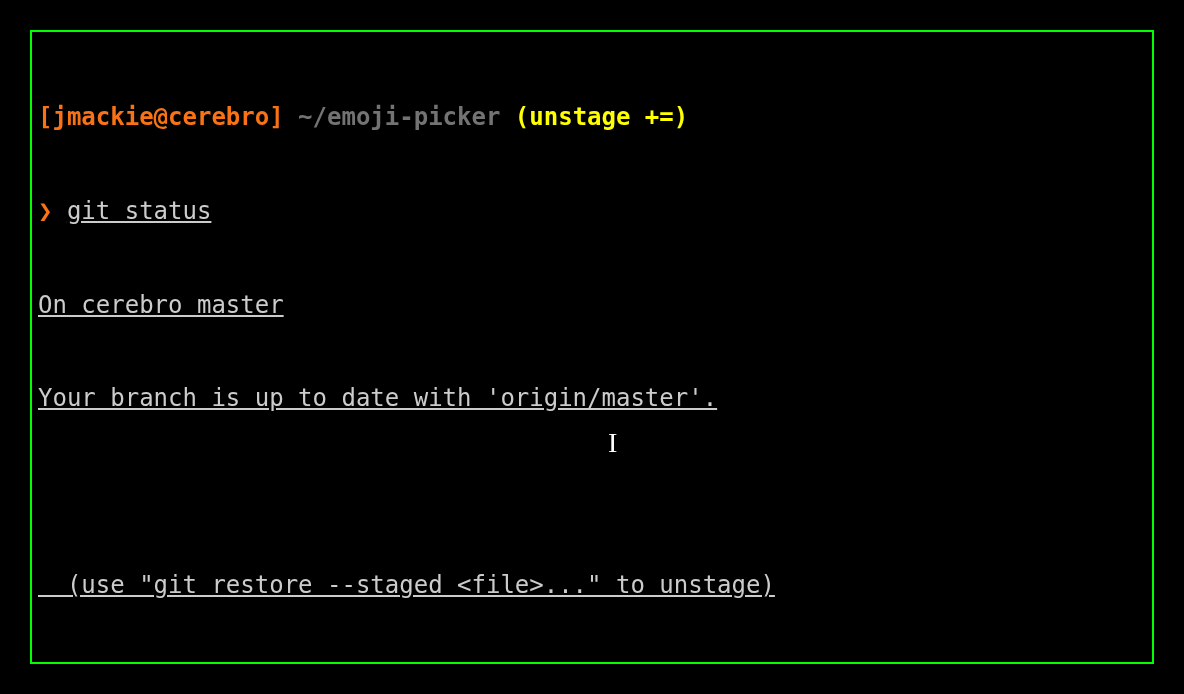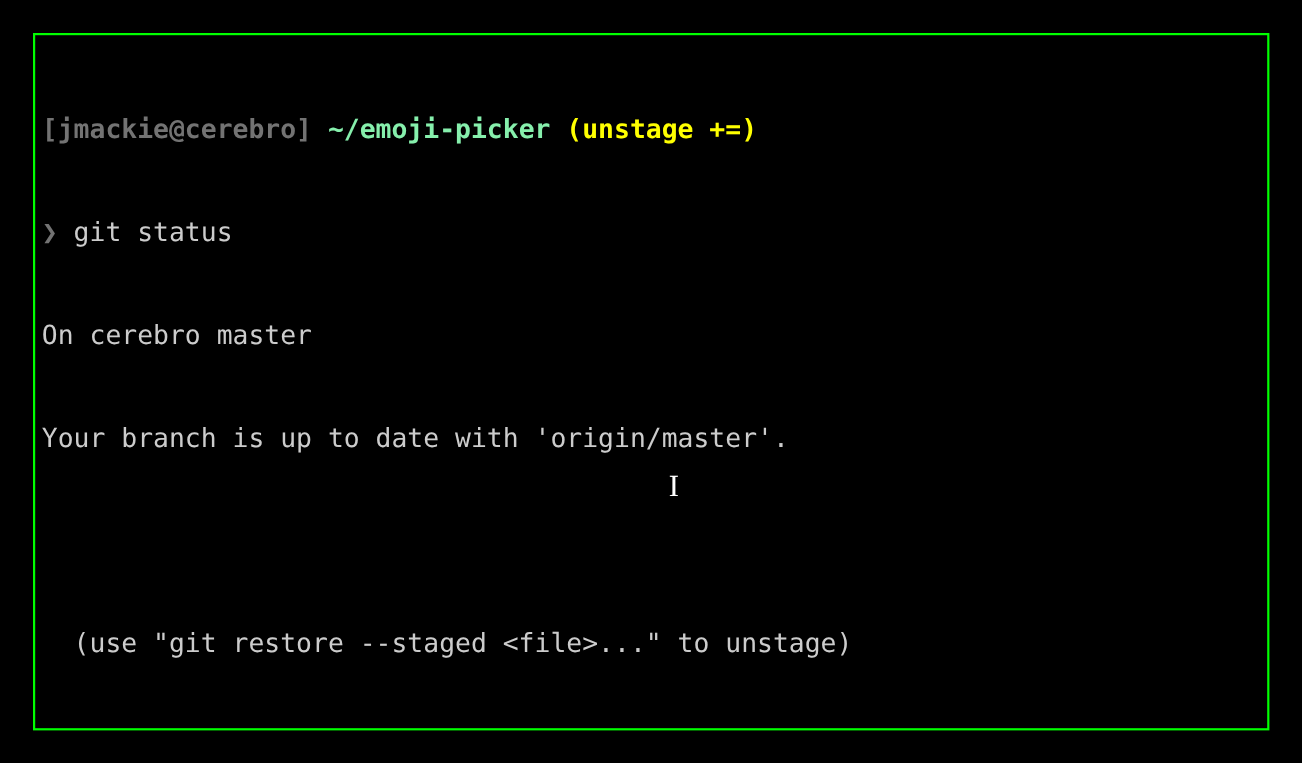--- a/index.html
+++ b/index.html
@@ -23,33 +23,34 @@
       width: 100%;
       height: 100%;
       padding: 8px 6px;
       position: relative;
     }
     .terminal-content {
       color: #cccccc;
       white-space: pre;
     }
     .cyan {
-      color: #737373;
+      color: #f97316;
       font-weight: bold;
     }
     .white-bold {
-      color: #86efac;
+      color: #737373;
       font-weight: bold;
     }
     .yellow-bold {
       color: #ffff00;
       font-weight: bold;
     }
     .grey {
       color: #cccccc;
+      text-decoration: underline;
     }
     .line {
       display: block;
       min-height: 1.3em;
     }
     .text-cursor {
       position: absolute;
       left: 608px;
       top: 425px;
       color: #ffffff;

